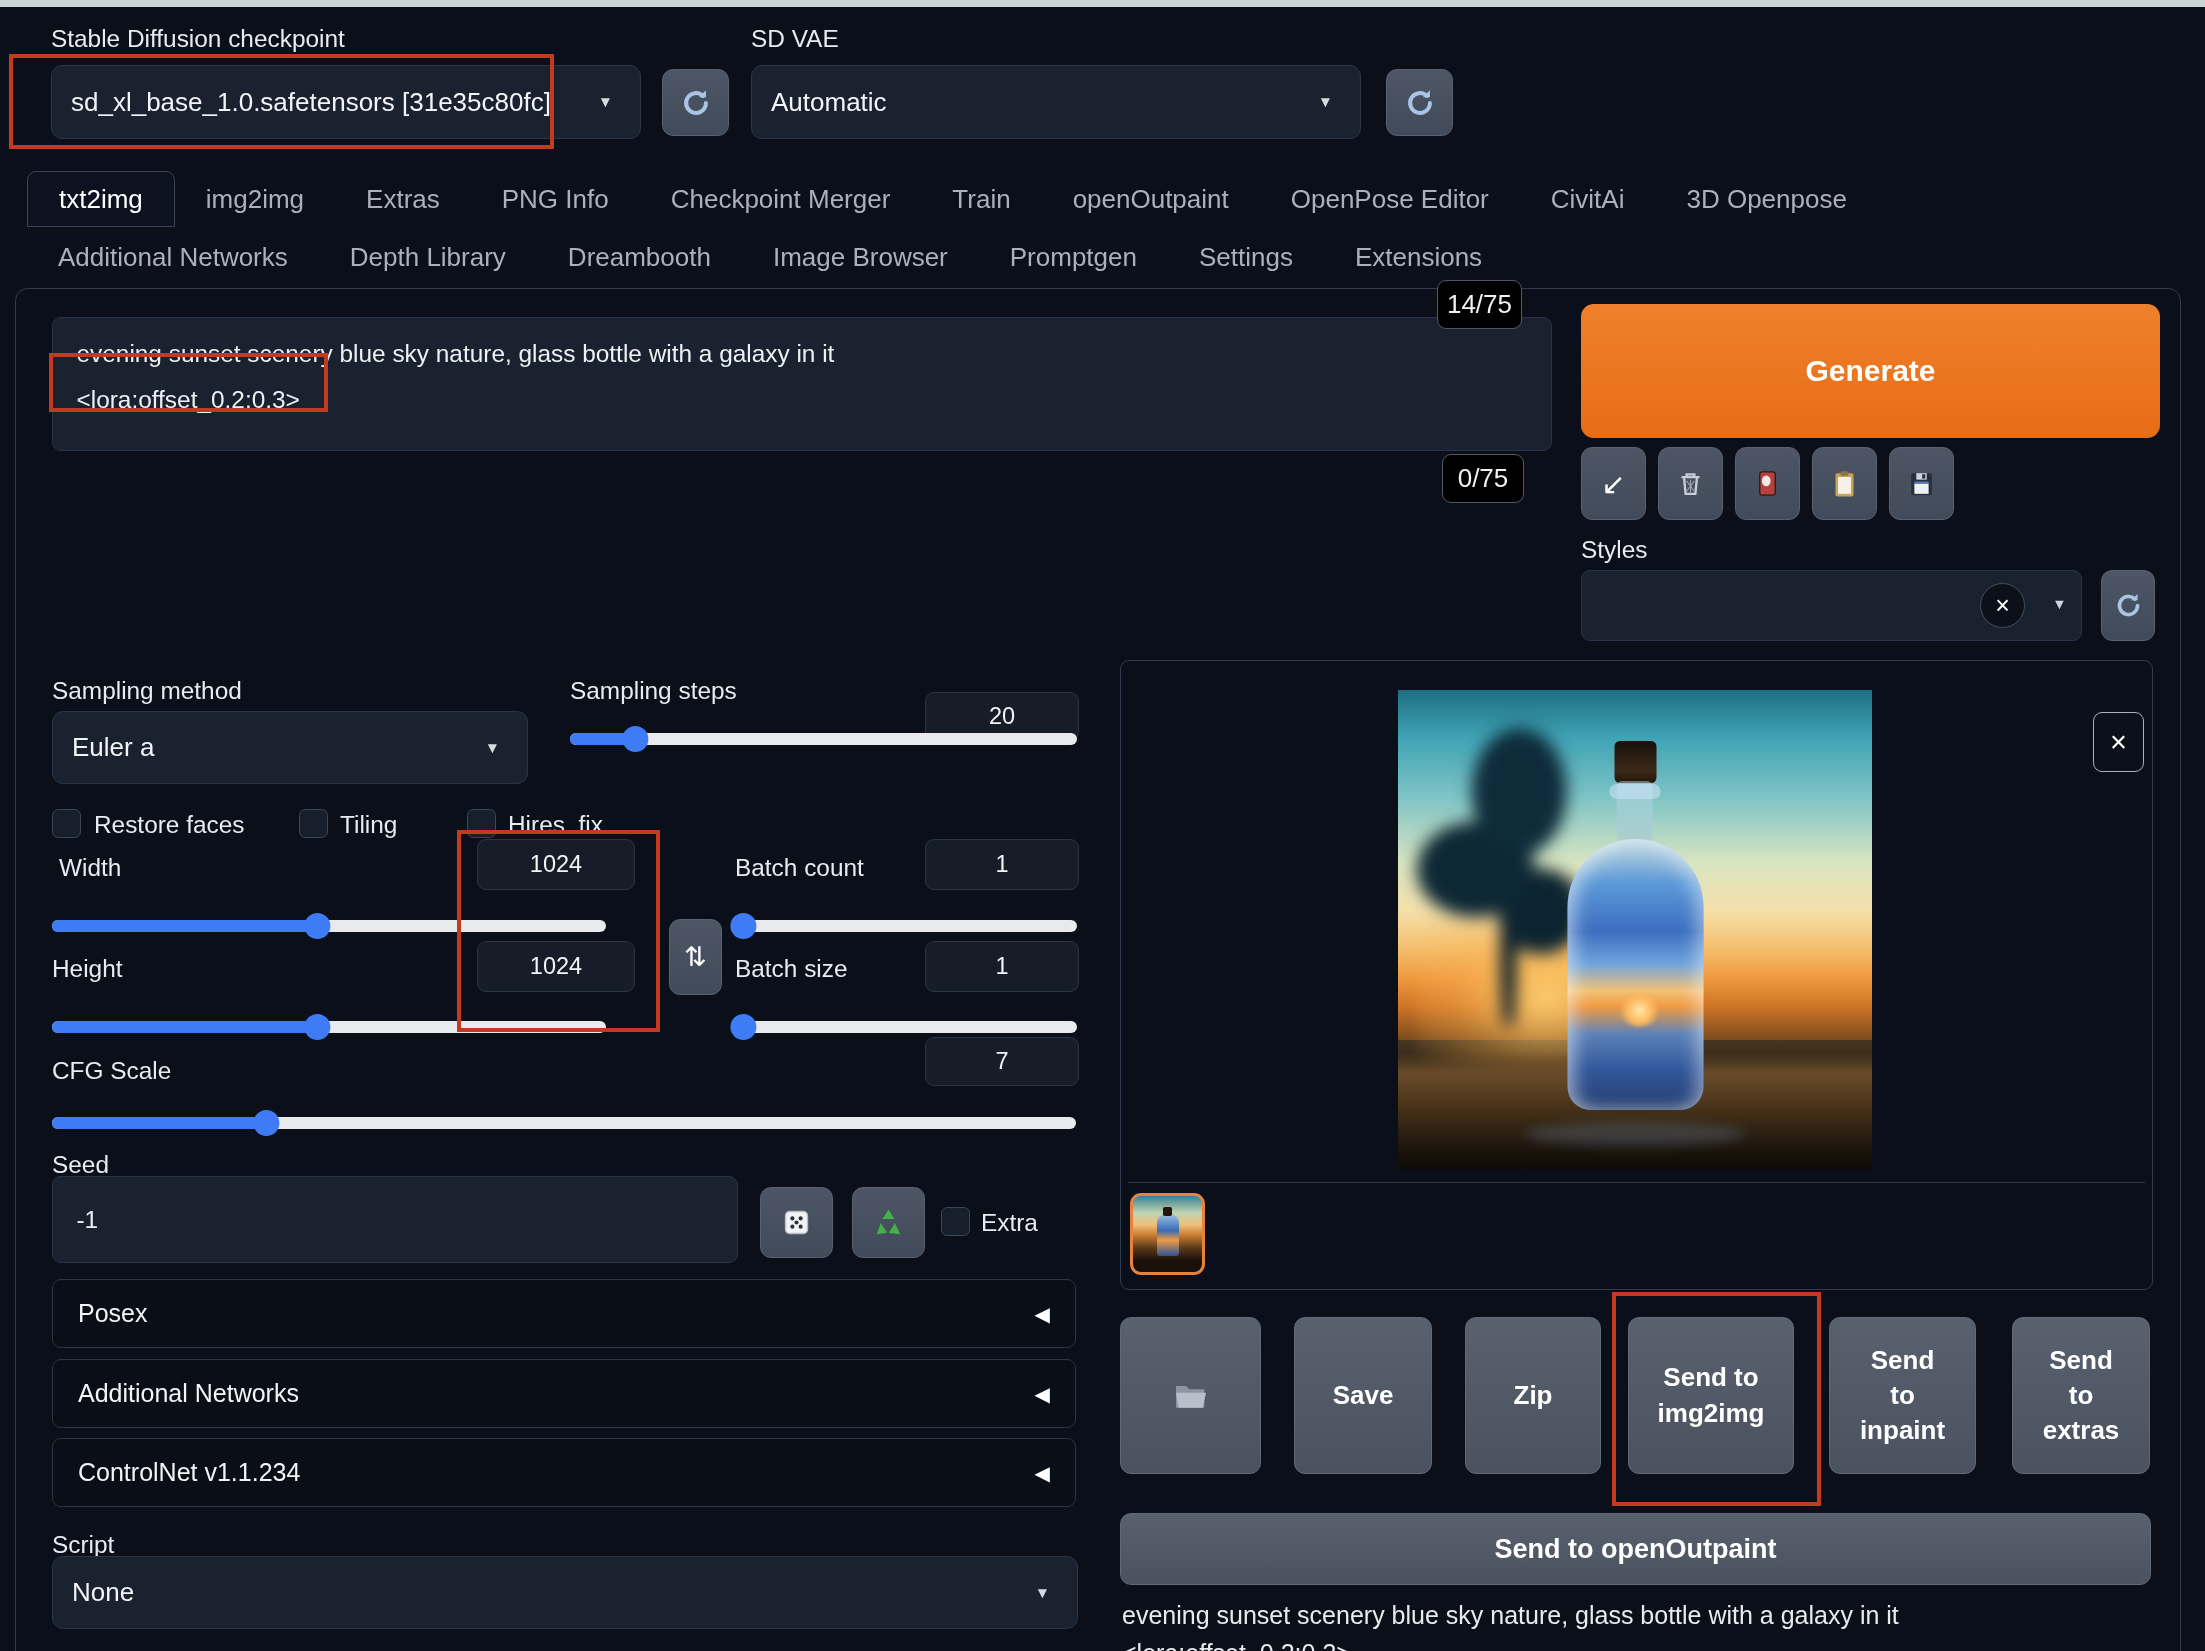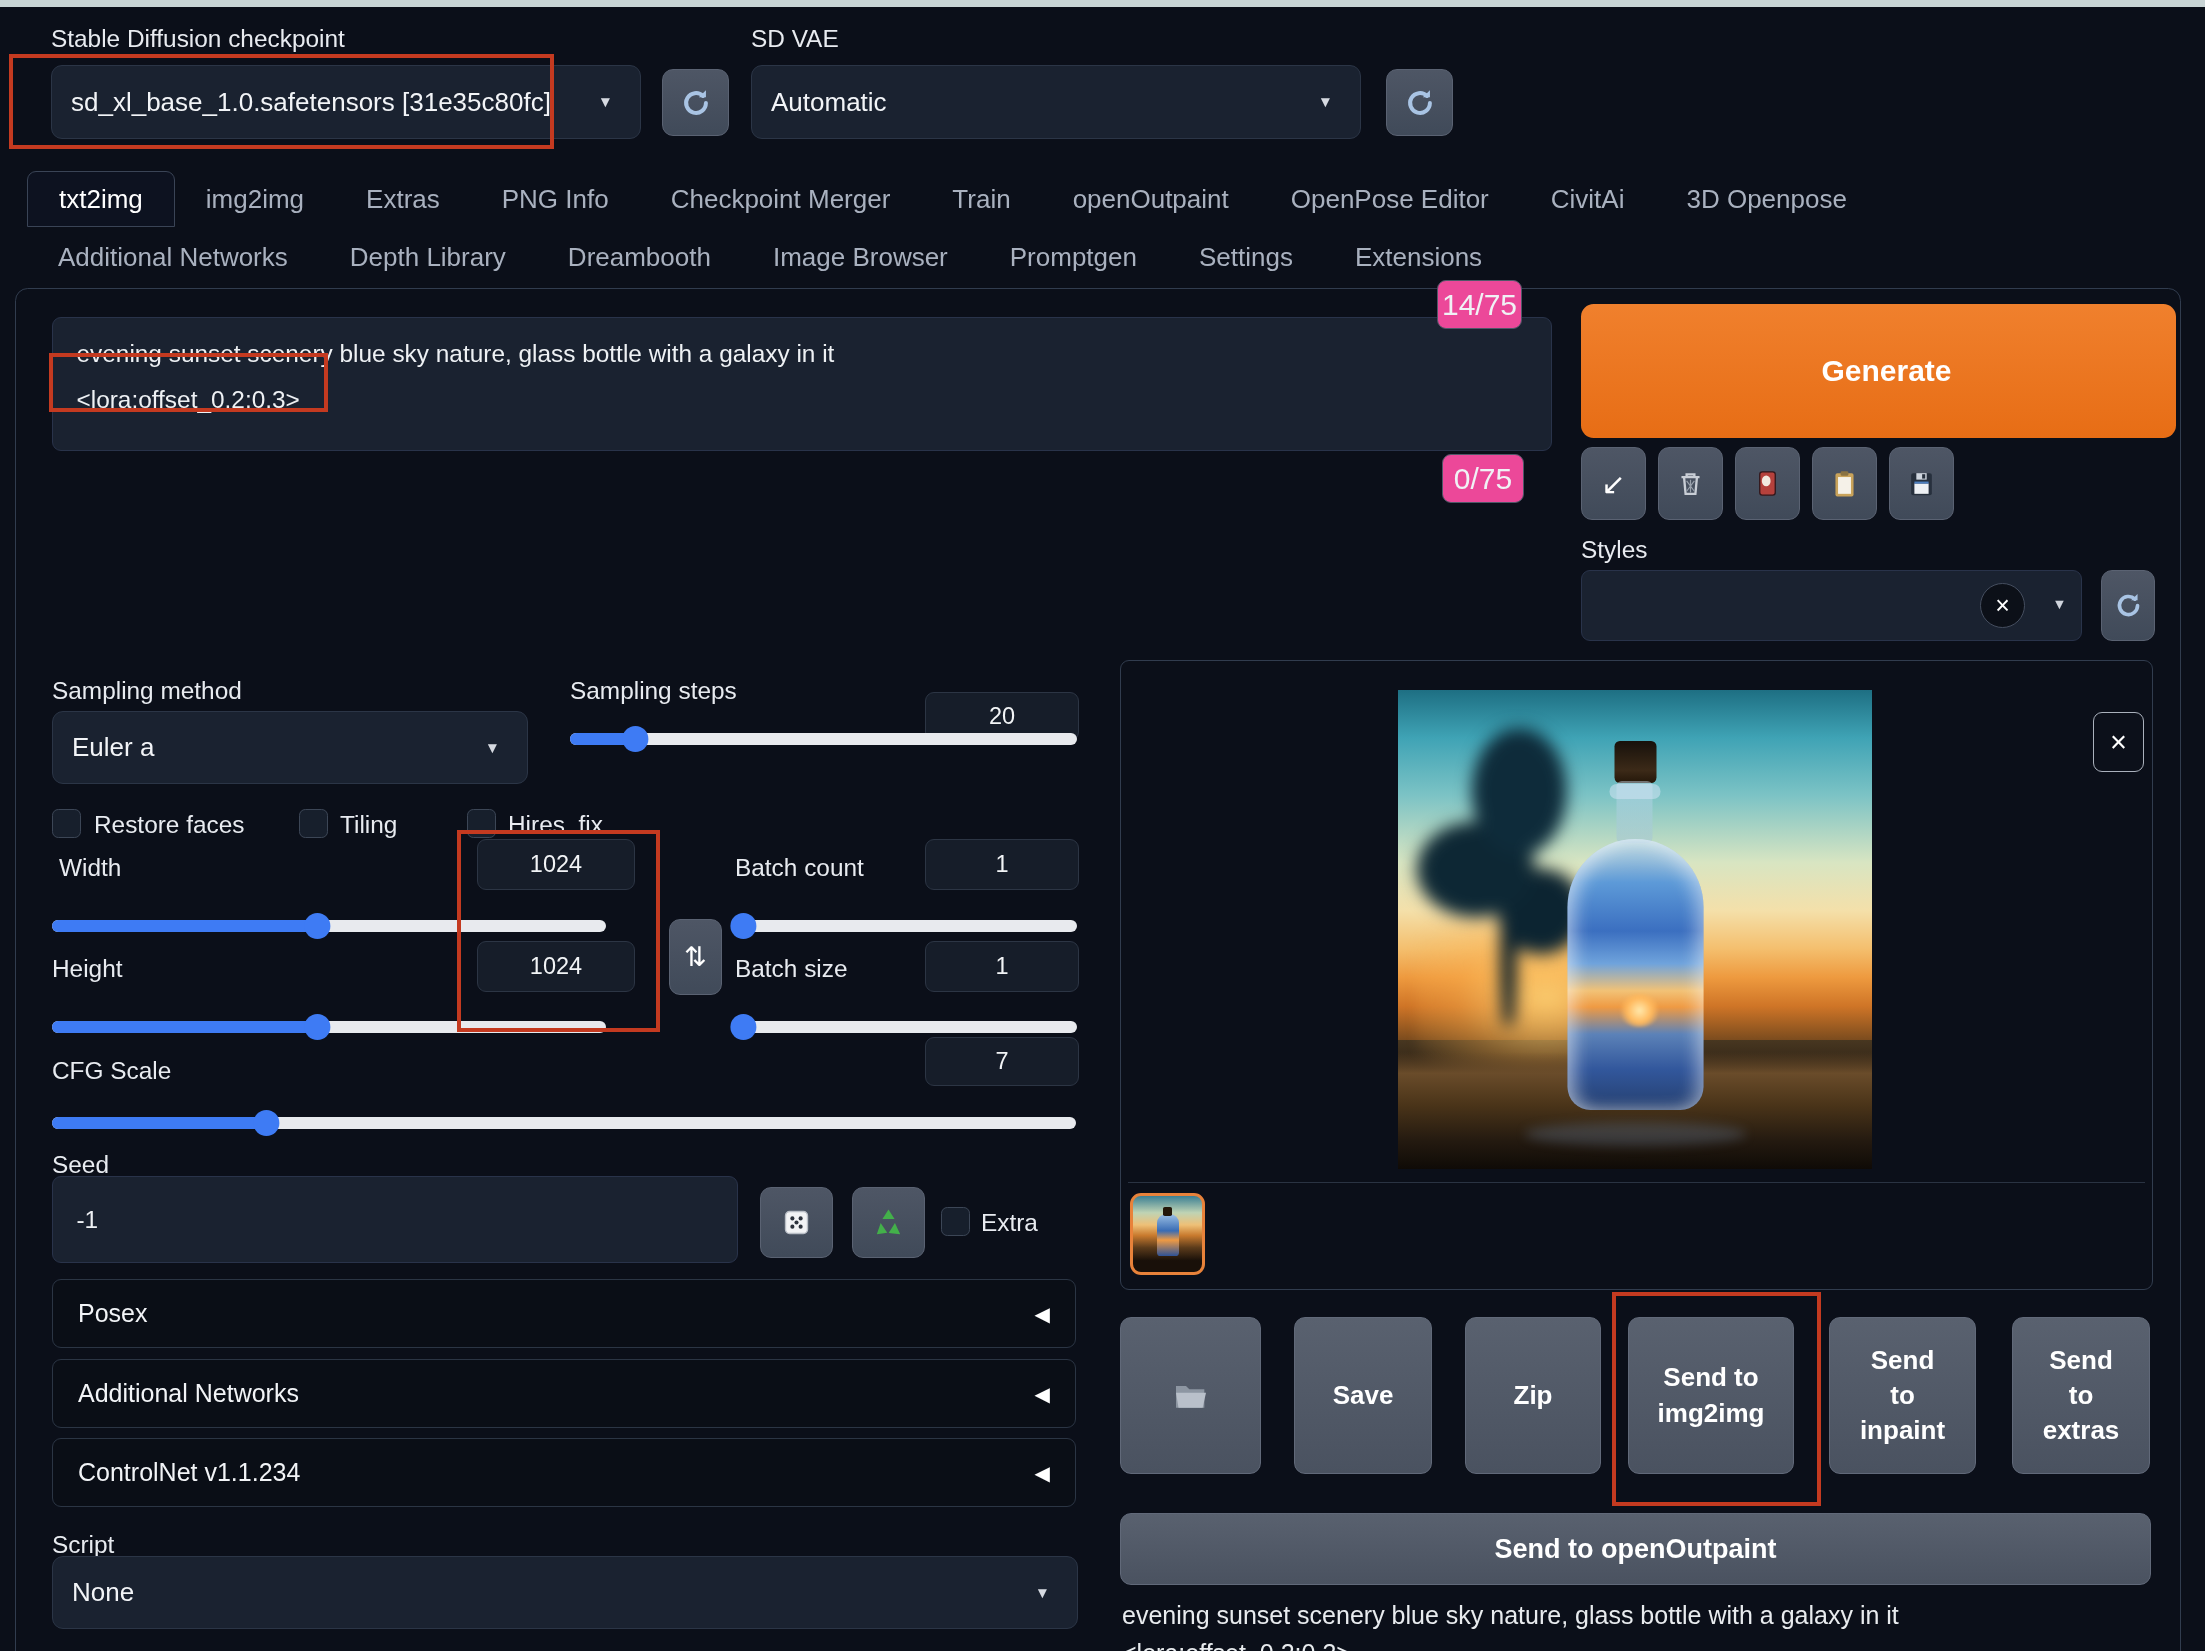--- a/index.html
+++ b/index.html
@@ -8,22 +8,22 @@
   .abs{position:absolute;}
   .lbl{position:absolute;font-size:24.4px;color:#e8ebf0;}
   .select{position:absolute;background:#1a2230;border:0.9px solid #2b3546;border-radius:11px;
           display:flex;align-items:center;font-size:26px;color:#f2f4f7;}
   .select .txt{padding-left:19px;flex:1;white-space:nowrap;overflow:hidden;}
   .caret{font-size:15.4px;color:#d6dae1;padding-right:27px;}
   .toolbtn{position:absolute;background:linear-gradient(180deg,#4e5665,#404a59);border:0.9px solid #5a6272;
            border-radius:11px;display:flex;align-items:center;justify-content:center;cursor:pointer;}
   .numbox{position:absolute;background:#161d29;border:0.9px solid #2c3544;border-radius:9px;
           display:flex;align-items:center;justify-content:center;font-size:23.5px;color:#f2f4f6;}
-  .badge{position:absolute;background:#ec4899;border:1.8px solid #4f5868;border-radius:9px;z-index:6;
-         display:flex;align-items:center;justify-content:center;font-size:30px;color:#f0f2f5;}
+  .badge{position:absolute;background:#000000;border:1.8px solid #4f5868;border-radius:9px;z-index:6;
+         display:flex;align-items:center;justify-content:center;font-size:26px;color:#f0f2f5;}
   .annot{position:absolute;border:4.5px solid #c43a20;z-index:9;pointer-events:none;}
   .slider{position:absolute;height:27px;}
   .slider .track{position:absolute;top:8.1px;left:0;right:0;height:11.8px;border-radius:6.3px;background:#e8eaee;}
   .slider .fill{position:absolute;top:8.1px;left:0;height:11.8px;border-radius:6.3px 0 0 6.3px;background:#3e7bf4;}
   .slider .knob{position:absolute;top:0.9px;width:26px;height:26px;border-radius:50%;background:#3e7bf4;transform:translateX(-13.6px);}
   .cb{position:absolute;width:27px;height:27px;background:#171f2c;border:1.8px solid #3c4656;border-radius:6.3px;}
   .accordion{position:absolute;left:52px;width:1024px;height:69px;background:#0a0e16;border:0.9px solid #2b3544;
              border-radius:9px;display:flex;align-items:center;justify-content:space-between;padding:0 25px;box-sizing:border-box;}
   .accordion .t{font-size:25px;color:#f2f4f7;}
   .accordion .arr{font-size:20px;color:#ffffff;}
@@ -95,21 +95,21 @@
   <div class="abs" style="left:52px;top:317px;width:1500px;height:134px;background:#1a2230;border:0.9px solid #29334a;border-radius:9px;box-sizing:border-box;padding:18px 23.5px;font-size:24.4px;color:#eef1f4;line-height:1.5;">
     <div>evening sunset scenery blue sky nature, glass bottle with a galaxy in it</div>
     <div style="margin-top:9px;">&lt;lora:offset_0.2:0.3&gt;</div>
   </div>
   <div class="badge" style="left:1437px;top:280px;width:83px;height:47px;">14/75</div>
   <div class="annot" style="left:49px;top:353px;width:271px;height:51px;"></div>
 
   <style>textarea::placeholder{color:#596376;}</style>
   <div class="badge" style="left:1442px;top:454px;width:80px;height:47px;">0/75</div>
 
-  <div class="abs" style="left:1581px;top:304px;width:579px;height:134px;background:linear-gradient(180deg,#f0802d,#e76d15);border-radius:12.7px;display:flex;align-items:center;justify-content:center;font-size:30px;font-weight:700;color:#fff;cursor:pointer;padding-left:16px;">Generate</div>
+  <div class="abs" style="left:1581px;top:304px;width:579px;height:134px;background:linear-gradient(180deg,#f0802d,#e76d15);border-radius:12.7px;display:flex;align-items:center;justify-content:center;font-size:30px;font-weight:700;color:#fff;cursor:pointer;">Generate</div>
 
   <div class="toolbtn" style="left:1581px;top:447px;width:63px;height:71px;">
     <span style="font-size:29px;color:#fff;">↙</span>
   </div>
   <div class="toolbtn" style="left:1658px;top:447px;width:63px;height:71px;">
     <svg class="icon-svg" width="31" height="31" viewBox="0 0 24 24">
       <path d="M5 7h14M9 7V5h6v2M7 7l1.2 13h7.6L17 7" fill="none" stroke="#c9ced6" stroke-width="1.8"></path>
       <path d="M9 10l6 8M15 10l-6 8M12 9v10" stroke="#9aa2ad" stroke-width="0.9"></path>
     </svg>
   </div>

